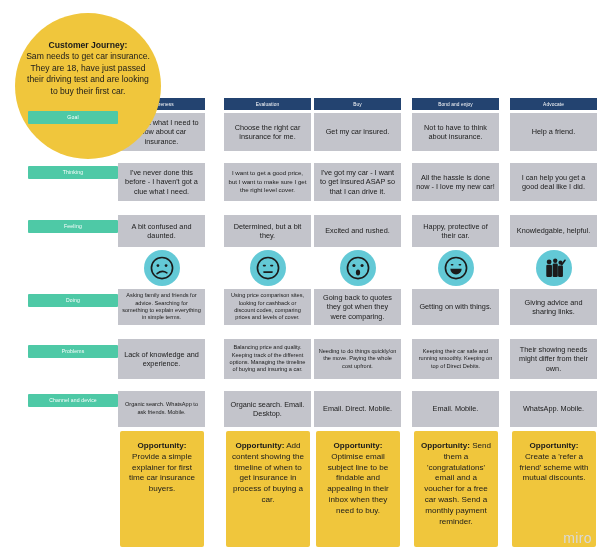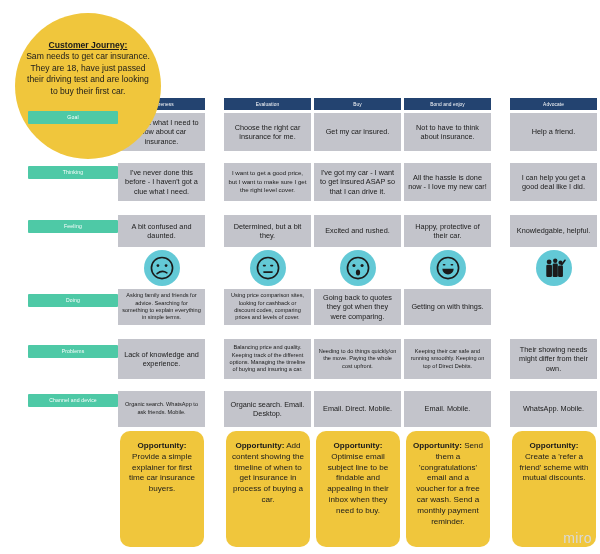--- a/index.html
+++ b/index.html
@@ -13,40 +13,40 @@
   
   #persona-circle{
     position:absolute;left:15px;top:13px;width:146px;height:146px;
     border-radius:50%;background:#f0c63c;
     display:flex;align-items:flex-start;justify-content:center;
     padding-top:27px;box-sizing:border-box;z-index:1;
   }
   #persona-text{
     width:128px;text-align:center;font-size:8.6px;line-height:11.4px;color:#1b1b1b;
   }
-  #persona-text b{font-weight:bold;text-decoration:underline;}
+  #persona-text b{font-weight:bold;}
 
   
   .row-label{
     position:absolute;left:28px;width:90px;height:13px;
     background:#4ec9a6;border-radius:1px;z-index:3;
     display:flex;align-items:center;justify-content:center;
   }
   .row-label span{
     color:#ffffff;font-size:5.1px;letter-spacing:.15px;line-height:1;
     white-space:nowrap;
   }
 
   
   #grid{position:absolute;left:118px;top:0;width:482px;height:554px;}
   .col{position:absolute;top:0;width:87px;height:554px;}
   .col.c0{left:0px;}
   .col.c1{left:98px;margin-left:8px;}
   .col.c2{left:196px;}
-  .col.c3{left:286px;}
+  .col.c3{left:294px;}
   .col.c4{left:392px;}
 
   .phase-head{
     position:absolute;top:98px;left:0;width:87px;height:12px;
     background:#234370;display:flex;align-items:center;justify-content:center;
   }
   .phase-head span{color:#fff;font-size:4.8px;letter-spacing:.1px;white-space:nowrap;}
 
   .cell{
     position:absolute;left:0;width:87px;background:#c3c4cb;
@@ -81,21 +81,21 @@
   .emotion{
     position:absolute;top:250px;left:26px;width:36px;height:36px;
     border-radius:50%;background:#63c9d6;
     display:flex;align-items:center;justify-content:center;
   }
   .emotion svg{display:block;}
 
   
   .opp{
     position:absolute;top:431px;left:2px;width:84px;height:116px;
-    background:#f0c63c;border-radius:10px;box-sizing:border-box;
+    background:#f0c63c;border-radius:2px;box-sizing:border-box;
     padding:10px 6px 0 6px;
   }
   .opp p{
     margin:0;text-align:center;font-size:8.1px;line-height:10.8px;color:#1b1b1b;
   }
   .opp b{font-weight:bold;}
 
   #miro-watermark{
     position:absolute;right:8px;bottom:8px;
     font-size:14px;color:#d9d9d9;letter-spacing:.4px;
@@ -293,20 +293,23 @@
       <svg width="26" height="26" viewBox="0 0 32 32">
         <circle cx="10" cy="8.5" r="3" fill="#1b1b1b"></circle>
         <rect x="6.5" y="12" width="7" height="15" rx="1.6" fill="#1b1b1b"></rect>
         <circle cx="17.5" cy="7" r="2.7" fill="#1b1b1b"></circle>
         <rect x="14.3" y="10.4" width="6.4" height="16.6" rx="1.5" fill="#1b1b1b"></rect>
         <circle cx="24" cy="9.5" r="2.6" fill="#1b1b1b"></circle>
         <rect x="21" y="12.8" width="6" height="14.2" rx="1.5" fill="#1b1b1b"></rect>
         <path d="M25.5 12 L29.5 6.5" stroke="#1b1b1b" stroke-width="2" stroke-linecap="round"></path>
       </svg>
     </div>
+    <div class="cell doing big">
+      <span>Giving advice and sharing links.</span>
+    </div>
     <div class="cell problems big">
       <span>Their showing needs might differ from their own.</span>
     </div>
     <div class="cell channel big">
       <span>WhatsApp. Mobile.</span>
     </div>
     <div class="opp">
       <p><b>Opportunity:</b>
       <span>Create a 'refer a friend' scheme with mutual discounts.</span></p>
     </div>

